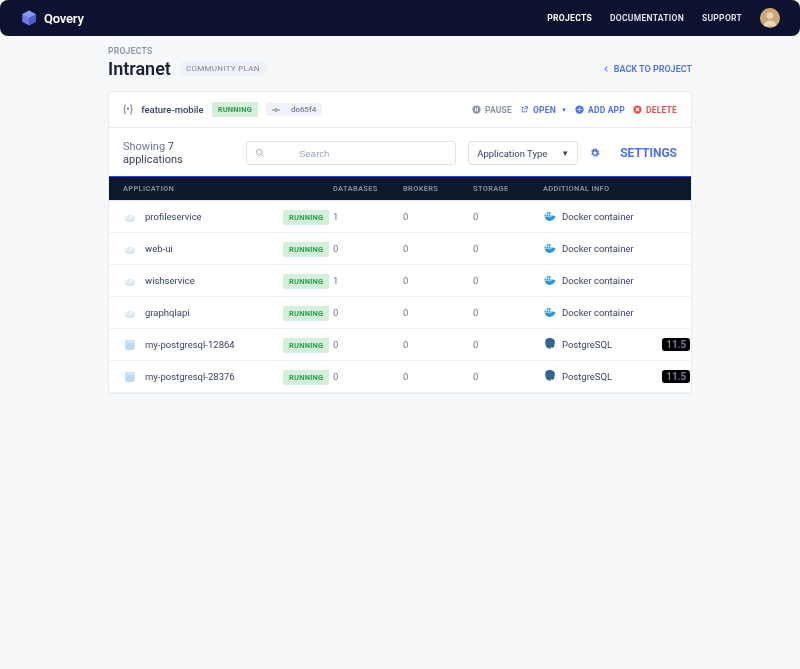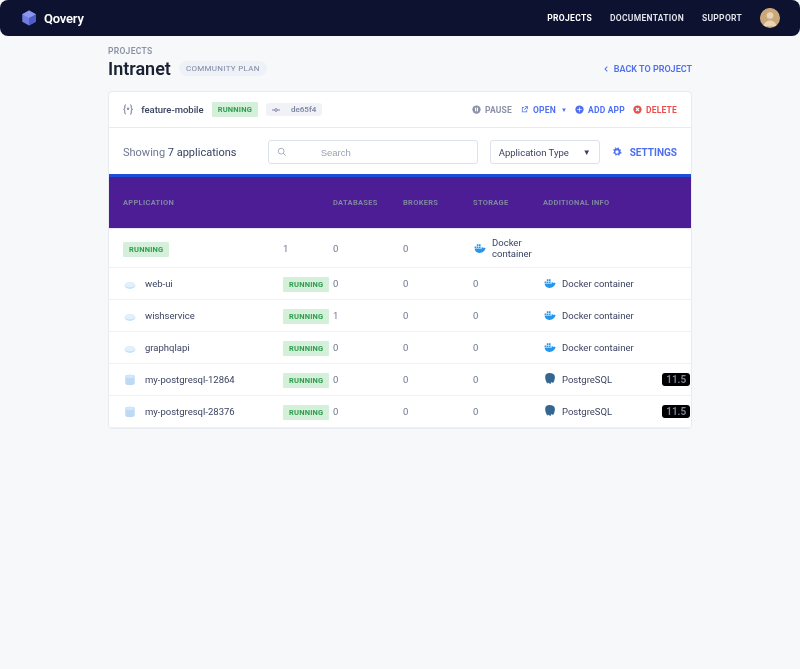--- a/index.html
+++ b/index.html
@@ -89,29 +89,29 @@
   border: 1px solid #dde1ec;
   border-radius: 3px;
   display: flex;
   align-items: center;
   justify-content: space-between;
   padding: 0 8px;
   font-size: 9.5px;
   color: #3a4260;
   cursor: pointer;
 }
-.settings-btn { color: #4f6ff1; font-size: 10px; font-weight: 700; display: flex; align-items: center; gap: 8px; cursor: pointer; }
+.settings-btn { color: #4f6ff1; font-size: 12px; font-weight: 700; display: flex; align-items: center; gap: 20px; cursor: pointer; }
 
 .table-head {
-  background: #4c1d95;
-  border-top: 3px solid #1d4ed8;
+  background: #0f172a;
+  border-top: 1px solid #1d4ed8;
   border-bottom: 1px solid #e6e9f5;
   display: grid;
   grid-template-columns: 210px 70px 70px 70px 1fr;
-  padding: 21px 14px;
+  padding: 7px 14px;
   font-size: 7.5px;
   font-weight: 700;
   color: #7f87a0;
   letter-spacing: 0.3px;
 }
 .table-row {
   display: grid;
   grid-template-columns: 160px 50px 70px 70px 70px 1fr;
   padding: 8px 14px;
   border-bottom: 1px solid #f0f2f7;
@@ -247,20 +247,29 @@
 
     <div class="table-head">
       <span>APPLICATION</span>
       <span>DATABASES</span>
       <span>BROKERS</span>
       <span>STORAGE</span>
       <span>ADDITIONAL INFO</span>
     </div>
     <div id="rows">
         <div class="table-row">
+          <span class="app-cell">
+            <span class="app-icon">
+              <svg width="14" height="14" viewBox="0 0 24 24">
+                <ellipse cx="12" cy="15" rx="9" ry="5" fill="#bcd9f5"></ellipse>
+                <ellipse cx="12" cy="13" rx="9" ry="5" fill="#e3f0fb"></ellipse>
+              </svg>
+            </span>
+            <span>profileservice</span>
+          </span>
           <span><span class="status-pill">RUNNING</span></span>
           <span class="num-cell">1</span>
           <span class="num-cell">0</span>
           <span class="num-cell">0</span>
           <span class="info-cell">
             <span><svg width="13" height="13" viewBox="0 0 24 24">
                 <path fill="#2496ed" d="M3 13h3v-3H3zm4 0h3v-3H7zm4 0h3v-3h-3zm-4-4h3V6H7zm4 0h3V6h-3zM3 14c0 4 3 8 9 8s11-5 11-9c-1-1-3-1-4 0-1-2-3-2-3-2s0 2 1 3c-1 0-14 0-14 0z"></path>
               </svg></span>
             <span>Docker container</span>
           </span>

